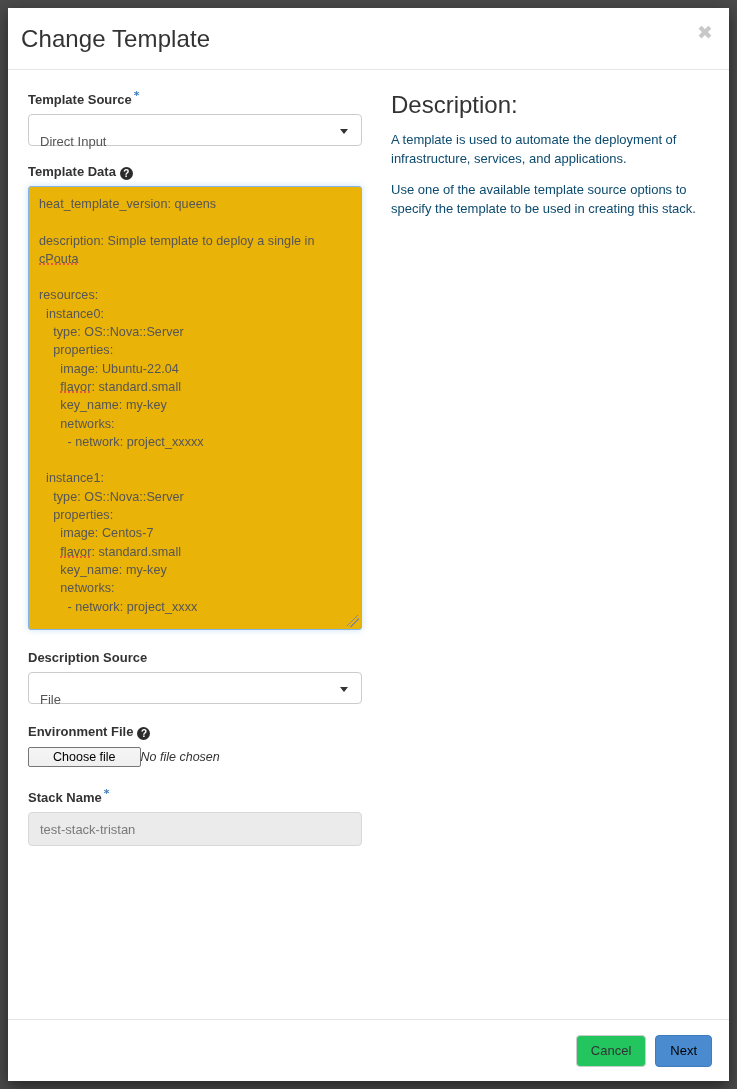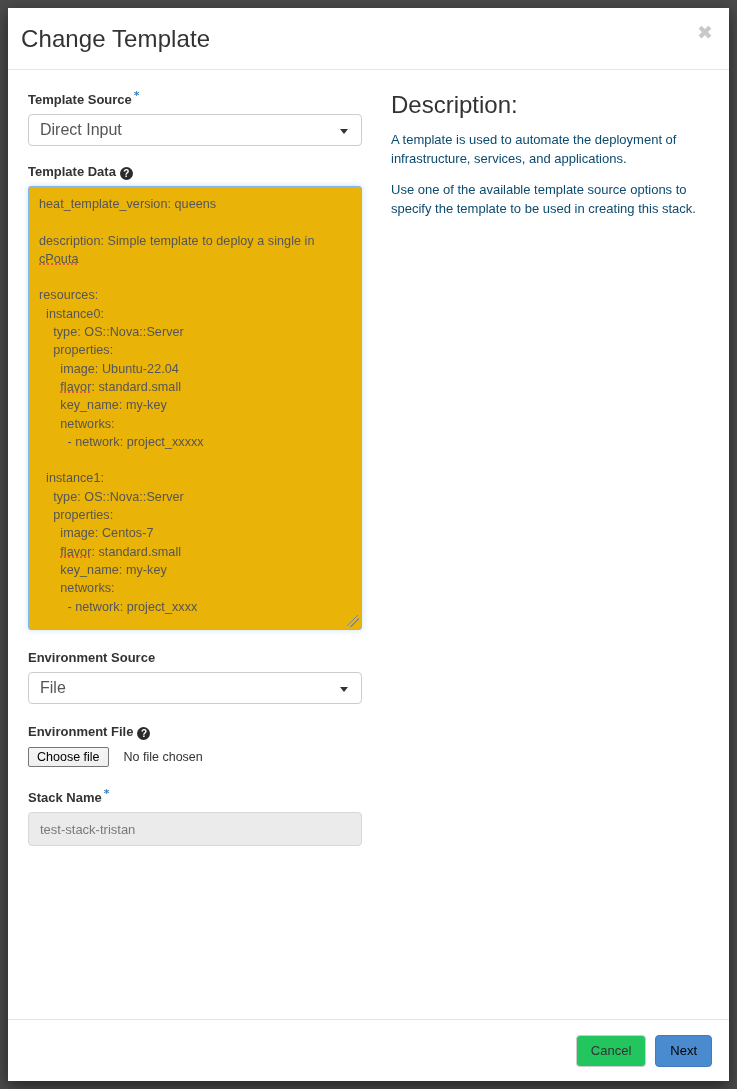--- a/index.html
+++ b/index.html
@@ -127,23 +127,23 @@
     height: 32px;
     box-sizing: border-box;
     border: 1px solid #cccccc;
     border-radius: 4px;
     background: #ffffff;
     cursor: pointer;
   }
   .select-box .sel-value {
     position: absolute;
     left: 11px;
-    top: 0;
+    top: 12px;
     line-height: 30px;
-    font-size: 16px;
+    font-size: 13px;
     color: #555555;
   }
   .caret {
     position: absolute;
     right: 13px;
     top: 14px;
     width: 0; height: 0;
     border-left: 4px solid transparent;
     border-right: 4px solid transparent;
     border-top: 5px solid #333333;
@@ -192,34 +192,35 @@
   }
 
   
   .file-row {
     display: flex;
     align-items: center;
     height: 22px;
   }
   .choose-file-btn {
     height: 20px;
-    padding: 0 8px;
+    padding: 0 24px;
     font-size: 12.5px;
     line-height: 18px;
     color: #000000;
     background: linear-gradient(#f5f5f5, #efefef);
     border: 1px solid #767676;
     border-radius: 2px;
     cursor: pointer;
     font-family: "Liberation Sans", sans-serif;
   }
   .file-status {
     font-size: 12.5px;
     color: #333333;
-    margin-left: 15px;
+    margin-left: 0;
+    font-style: italic;
   }
 
   
   .text-input {
     width: 334px;
     height: 32px;
     box-sizing: border-box;
     border: 1px solid #d8d8d8;
     border-radius: 4px;
     background: #ebebeb;
@@ -339,21 +340,21 @@
     description: Output the networks of instance0
     value: { <span class="sp">get_attr</span>: [instance0, networks] }
   network1:
     description: Output the network of instance1
     value: { <span class="sp">get_attr</span>: [instance1, networks]}</div>
           <div class="resize-grip"></div>
         </div>
       </div>
 
       <div class="form-group mt-20">
-        <label class="ctrl-label">Environment Source</label>
+        <label class="ctrl-label">Description Source</label>
         <div class="select-box">
           <span class="sel-value">File</span>
           <span class="caret"></span>
         </div>
       </div>
 
       <div class="form-group mt-20">
         <label class="ctrl-label">
           <span>Environment File</span><span class="help-icon">?</span>
         </label>

